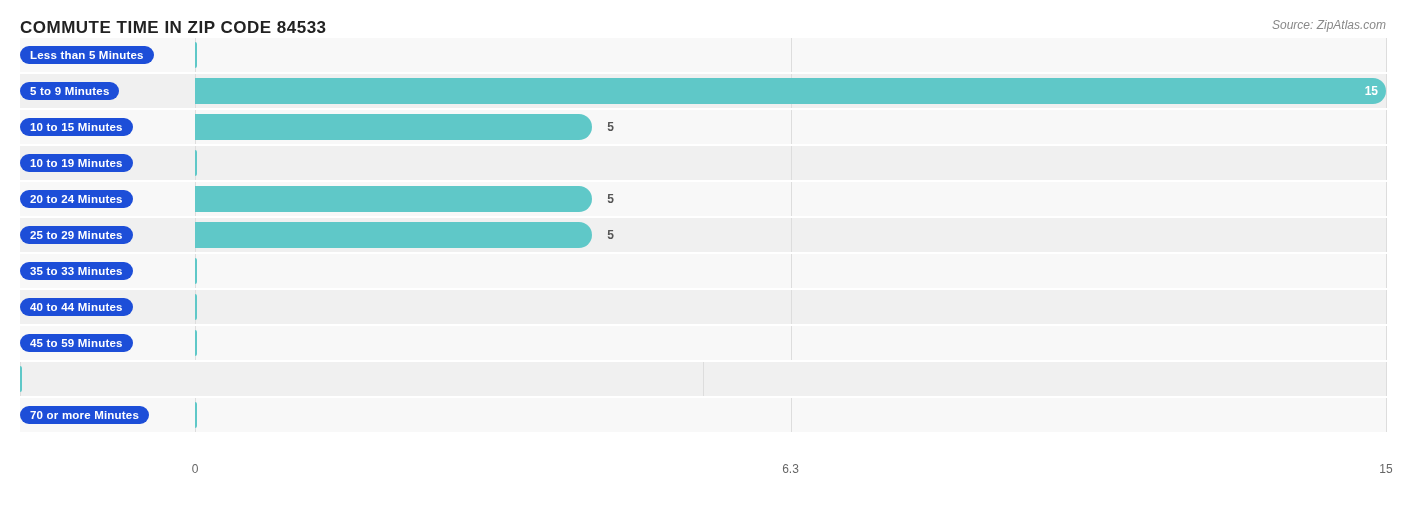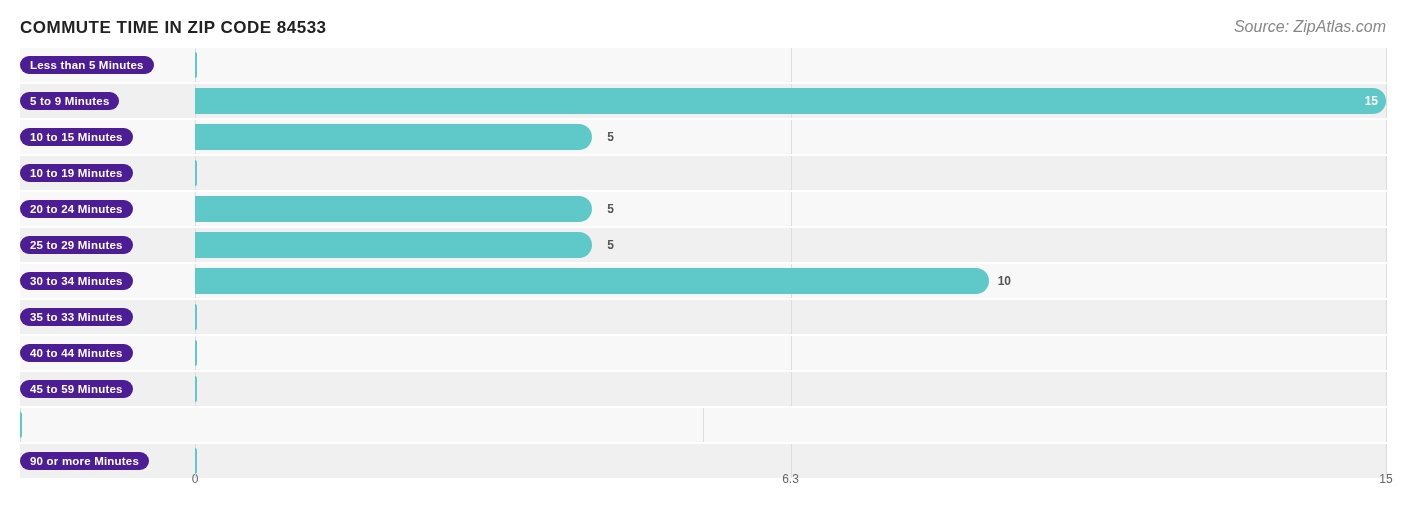--- a/index.html
+++ b/index.html
@@ -13,30 +13,29 @@
     .chart-container {
       width: 1406px;
       height: 522px;
       padding: 18px 20px 50px 20px;
       position: relative;
     }
     .chart-header {
       display: flex;
       justify-content: space-between;
       align-items: flex-start;
-      margin-bottom: 10px;
     }
     .chart-title {
       font-size: 17px;
       font-weight: bold;
       color: #222;
       letter-spacing: 0.5px;
     }
     .chart-source {
-      font-size: 16px;
+      font-size: 12px;
       color: #888;
       font-style: italic;
     }
     .bars-area {
       position: relative;
       width: 100%;
       height: 420px;
     }
     .bar-row {
       display: flex;
@@ -53,21 +52,21 @@
     }
     .bar-label {
       width: 175px;
       min-width: 175px;
       display: flex;
       align-items: center;
       padding-right: 6px;
       z-index: 2;
     }
     .label-pill {
-      background: #4c1d95;
+      background: #1d4ed8;
       color: #fff;
       font-size: 11.5px;
       font-weight: 600;
       border-radius: 12px;
       padding: 3px 10px;
       white-space: nowrap;
       letter-spacing: 0.2px;
     }
     .bar-track {
       flex: 1;
@@ -205,33 +204,20 @@
           <div class="grid-line" style="left: 0%;"></div>
           <div class="grid-line" style="left: 50%;"></div>
           <div class="grid-line" style="left: 100%;"></div>
           <div class="bar-fill" style="width: 33.33%;">
             <span class="bar-value">5</span>
           </div>
         </div>
       </div>
       <div class="bar-row">
         <div class="bar-label">
-          <span class="label-pill">30 to 34 Minutes</span>
-        </div>
-        <div class="bar-track">
-          <div class="grid-line" style="left: 0%;"></div>
-          <div class="grid-line" style="left: 50%;"></div>
-          <div class="grid-line" style="left: 100%;"></div>
-          <div class="bar-fill" style="width: 66.67%;">
-            <span class="bar-value">10</span>
-          </div>
-        </div>
-      </div>
-      <div class="bar-row">
-        <div class="bar-label">
           <span class="label-pill">35 to 33 Minutes</span>
         </div>
         <div class="bar-track">
           <div class="grid-line" style="left: 0%;"></div>
           <div class="grid-line" style="left: 50%;"></div>
           <div class="grid-line" style="left: 100%;"></div>
           <div class="bar-fill" style="width: 2px;"></div>
         </div>
       </div>
       <div class="bar-row">
@@ -259,21 +245,21 @@
       <div class="bar-row">
         <div class="bar-track">
           <div class="grid-line" style="left: 0%;"></div>
           <div class="grid-line" style="left: 50%;"></div>
           <div class="grid-line" style="left: 100%;"></div>
           <div class="bar-fill" style="width: 2px;"></div>
         </div>
       </div>
       <div class="bar-row">
         <div class="bar-label">
-          <span class="label-pill">90 or more Minutes</span>
+          <span class="label-pill">70 or more Minutes</span>
         </div>
         <div class="bar-track">
           <div class="grid-line" style="left: 0%;"></div>
           <div class="grid-line" style="left: 50%;"></div>
           <div class="grid-line" style="left: 100%;"></div>
           <div class="bar-fill" style="width: 2px;"></div>
         </div>
       </div>
     </div>
 

